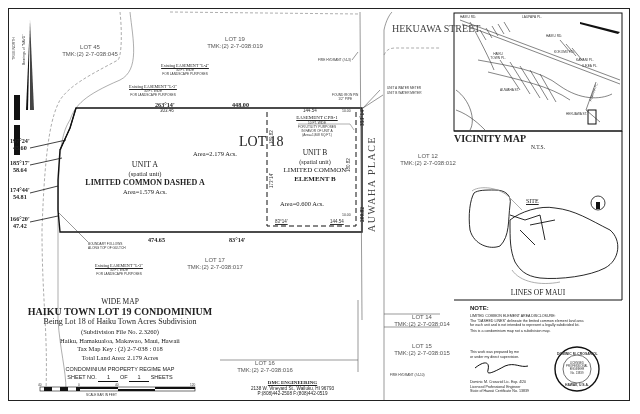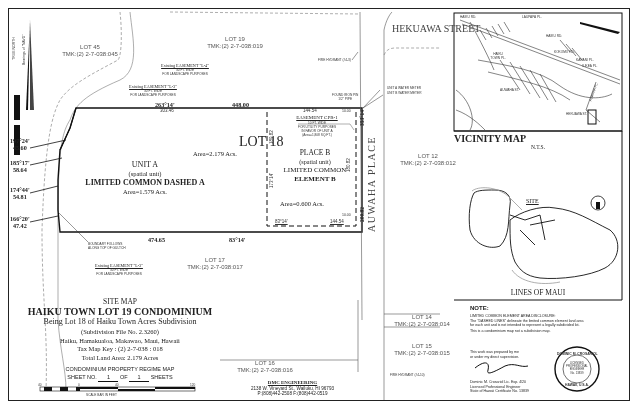--- a/index.html
+++ b/index.html
@@ -153,21 +153,21 @@
 <div class="abs serif" style="left:193px;top:150px;font-size:6.5px;">Area=2.179 Acs.</div>
 
 <div class="abs serif" style="left:70px;top:160px;width:150px;text-align:center;line-height:9px;">
   <div style="font-size:8px;">UNIT A</div>
   <div style="font-size:6.5px;">(spatial unit)</div>
   <div style="font-size:8px;font-weight:bold;">LIMITED COMMON DASHED A</div>
   <div style="font-size:6.5px;">Area=1.579 Acs.</div>
 </div>
 
 <div class="abs serif" style="left:275px;top:148px;width:80px;text-align:center;line-height:9px;">
-  <div style="font-size:7.5px;">PLACE B</div>
+  <div style="font-size:7.5px;">UNIT B</div>
   <div style="font-size:6.2px;">(spatial unit)</div>
   <div style="font-size:7px;font-weight:normal;">LIMITED COMMON</div>
   <div style="font-size:7px;font-weight:bold;">ELEMENT B</div>
 </div>
 <div class="abs serif" style="left:280px;top:200px;font-size:6.5px;">Area=0.600 Acs.</div>
 
 <div class="abs" style="left:282px;top:115px;width:70px;text-align:center;line-height:4px;">
   <div class="ease" style="font-size:5px;line-height:6px;">EASEMENT CPR-1</div>
   <div class="tiny">10 FT. WIDE</div>
   <div class="tiny">FOR UTILITY PURPOSES</div>
@@ -247,21 +247,21 @@
 <div class="abs tiny" style="left:500px;top:88px;">AUWAHA ST.</div>
 <div class="abs tiny" style="left:566px;top:112px;">HEKUAWA ST.</div>
 <div class="abs tiny" style="left:584px;top:90px;transform:rotate(-70deg);">AUWAHA PL.</div>
 
 <div class="abs serif" style="left:454px;top:133px;width:168px;text-align:left;font-size:10px;font-weight:bold;line-height:11px;">VICINITY MAP</div>
 <div class="abs serif" style="left:454px;top:144px;width:168px;text-align:center;font-size:5.5px;">N.T.S.</div>
 <div class="abs serif" style="left:526px;top:198px;font-size:6px;text-decoration:underline;">SITE</div>
 <div class="abs serif" style="left:454px;top:288px;width:168px;text-align:center;font-size:7.5px;">LINES OF MAUI</div>
 
 <div class="abs serif" style="left:10px;top:298px;width:220px;text-align:center;">
-  <div style="font-size:7.5px;line-height:8px;">SITE MAP</div>
+  <div style="font-size:7.5px;line-height:8px;">WIDE MAP</div>
   <div style="font-size:10px;font-weight:bold;line-height:11px;">HAIKU TOWN LOT 19 CONDOMINIUM</div>
   <div style="font-size:8px;line-height:10px;">Being Lot 18 of Haiku Town Acres Subdivision</div>
   <div style="font-size:6.5px;line-height:9px;">(Subdivision File No. 2.3260)</div>
   <div style="font-size:6.5px;line-height:9px;">Haiku, Hamakualoa, Makawao, Maui, Hawaii</div>
   <div style="font-size:6.5px;line-height:8px;">Tax Map Key : (2) 2-7-038 : 018</div>
   <div style="font-size:6.5px;line-height:9px;">Total Land Area: 2.179 Acres</div>
 </div>
 <div class="abs" style="left:10px;top:366px;width:220px;text-align:center;font-size:5.5px;line-height:7px;">CONDOMINIUM PROPERTY REGIME MAP</div>
 <div class="abs" style="left:10px;top:374px;width:220px;text-align:center;font-size:5.5px;line-height:7px;">
   <span>SHEET NO.</span>

